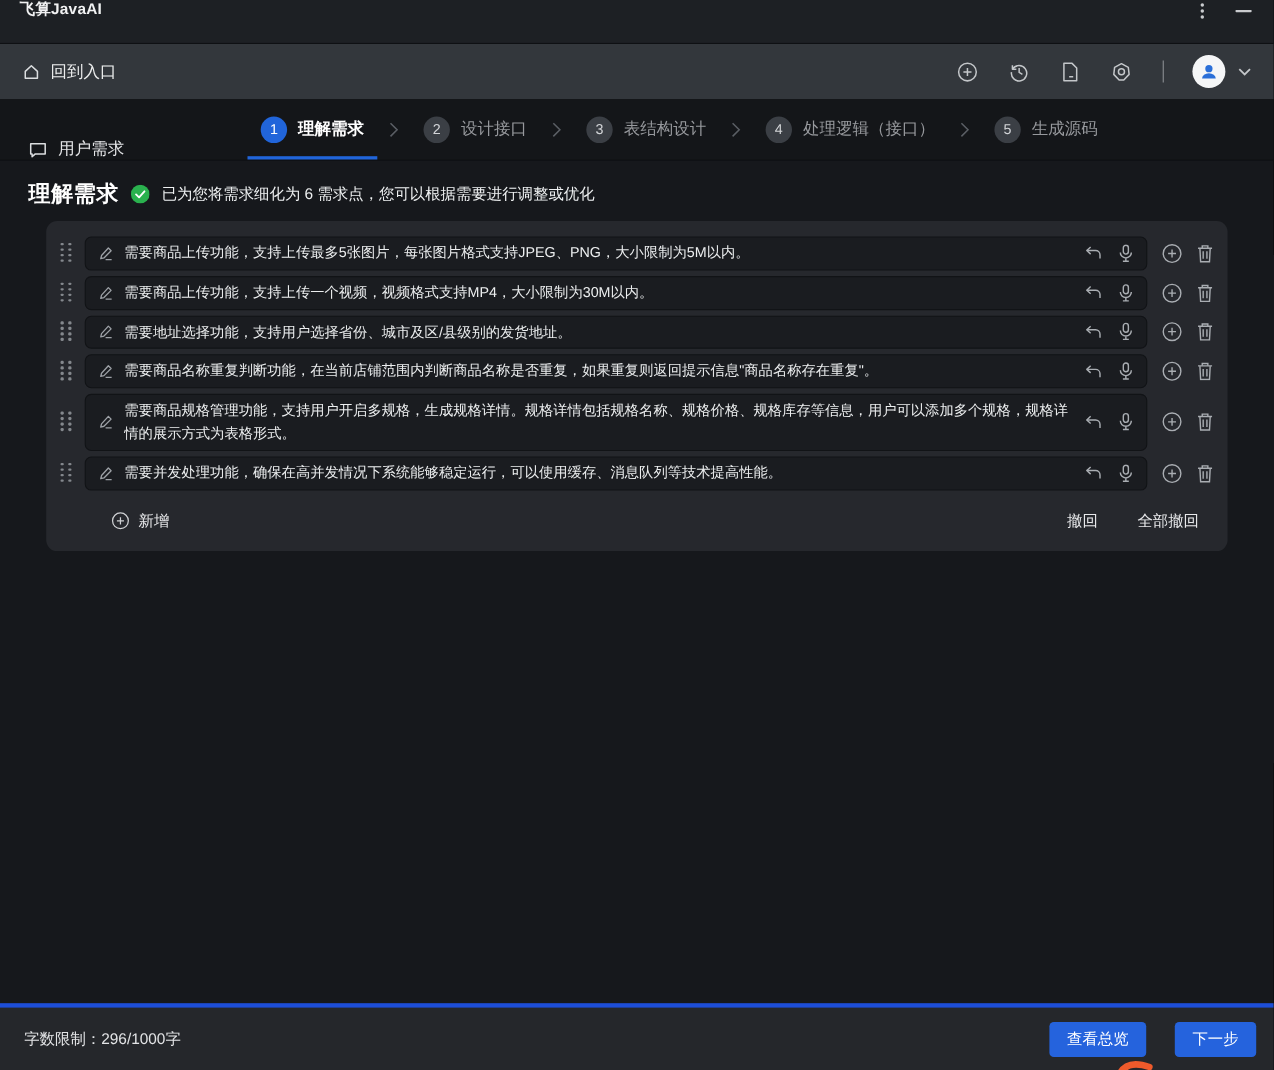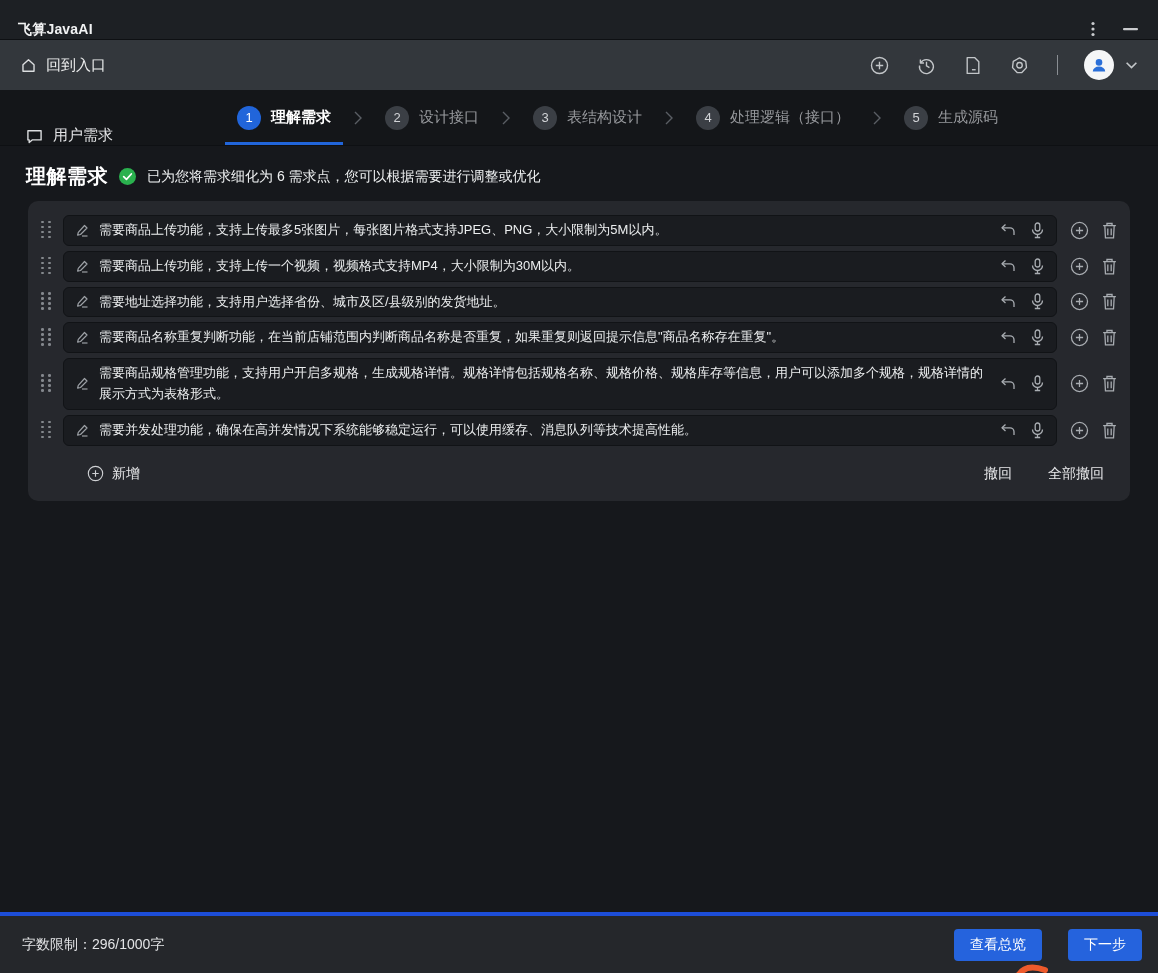--- a/index.html
+++ b/index.html
@@ -1,21 +1,21 @@
 <!DOCTYPE html>
 <html><head>
 <meta charset="utf-8">
 <style>
   * { box-sizing: border-box; margin: 0; padding: 0; }
   html,body { background:#000; }
   body { font-family: "Liberation Sans", "DejaVu Sans", sans-serif; }
   .app { position:relative; width:1158px; height:973px; background:#16181c; color:#e6e7e9; overflow:hidden; }
 
   
-  .titlebar { height:40px; background:#1d2024; display:flex; align-items:flex-end; justify-content:space-between; padding:0 18px; border-bottom:1px solid #0e1013; }
+  .titlebar { height:40px; background:#1d2024; display:flex; align-items:flex-start; justify-content:space-between; padding:0 18px; border-bottom:1px solid #0e1013; }
   .titlebar-title { font-size:14px; font-weight:bold; color:#f1f2f3; letter-spacing:.2px; }
   .titlebar-actions { display:flex; align-items:center; gap:24px; }
   .win-btn { background:none; border:none; cursor:pointer; color:#c9cbce; display:flex; align-items:center; padding:2px; }
 
   
   .toolbar { height:50px; background:#33373c; display:flex; align-items:center; justify-content:space-between; padding:0 18px 0 20px; }
   .toolbar-left { display:flex; align-items:center; gap:9px; cursor:pointer; }
   .toolbar-left span { font-size:15px; color:#eceded; }
   .toolbar-right { display:flex; align-items:center; gap:24px; }
   .tool-btn { background:none; border:none; cursor:pointer; color:#c3c6c9; display:flex; align-items:center; padding:2px; }
@@ -33,21 +33,21 @@
   .step.active .step-num { background:#2165da; color:#fff; }
   .step.active .step-label { color:#fff; font-weight:bold; }
   .step-sep { display:flex; align-items:center; margin:0 10px; color:#5a5e64; }
 
   
   .heading-row { display:flex; align-items:center; gap:11px; margin:17px 26px 11px 26px; }
   .page-title { font-size:20px; font-weight:bold; color:#fff; letter-spacing:.5px; }
   .status-msg { font-size:14px; color:#eef0f1; }
 
   
-  .panel { margin:0 28px; background:#26282d; border-radius:10px; padding:9px 13px 6px 10px; }
+  .panel { margin:0 42px; background:#26282d; border-radius:10px; padding:9px 13px 6px 10px; }
   .req-row { display:flex; align-items:center; margin:5px 0; }
   .drag-handle { width:15px; margin:0 7px 0 3px; display:grid; grid-template-columns:repeat(2,4px); grid-auto-rows:4px; gap:1px 3px; cursor:grab; flex:0 0 auto; }
   .drag-handle i { width:2.5px; height:2.5px; border-radius:50%; background:#84888d; }
   .req-box { flex:1; background:#1a1c20; border:1px solid #111316; border-radius:6px; display:flex; align-items:center; padding:4px 12px 4px 11px; min-height:29px; cursor:text; }
   .pencil { flex:0 0 auto; margin-right:9px; display:flex; color:#9da1a6; }
   .req-text { flex:1; font-size:13px; line-height:1.6; color:#eceeef; }
   .box-icons { display:flex; align-items:center; gap:15px; margin-left:12px; }
   .icon-btn { background:none; border:none; cursor:pointer; color:#a9adb2; display:flex; align-items:center; padding:0; }
   .row-icons { display:flex; align-items:center; gap:13px; margin-left:13px; flex:0 0 auto; }
 

